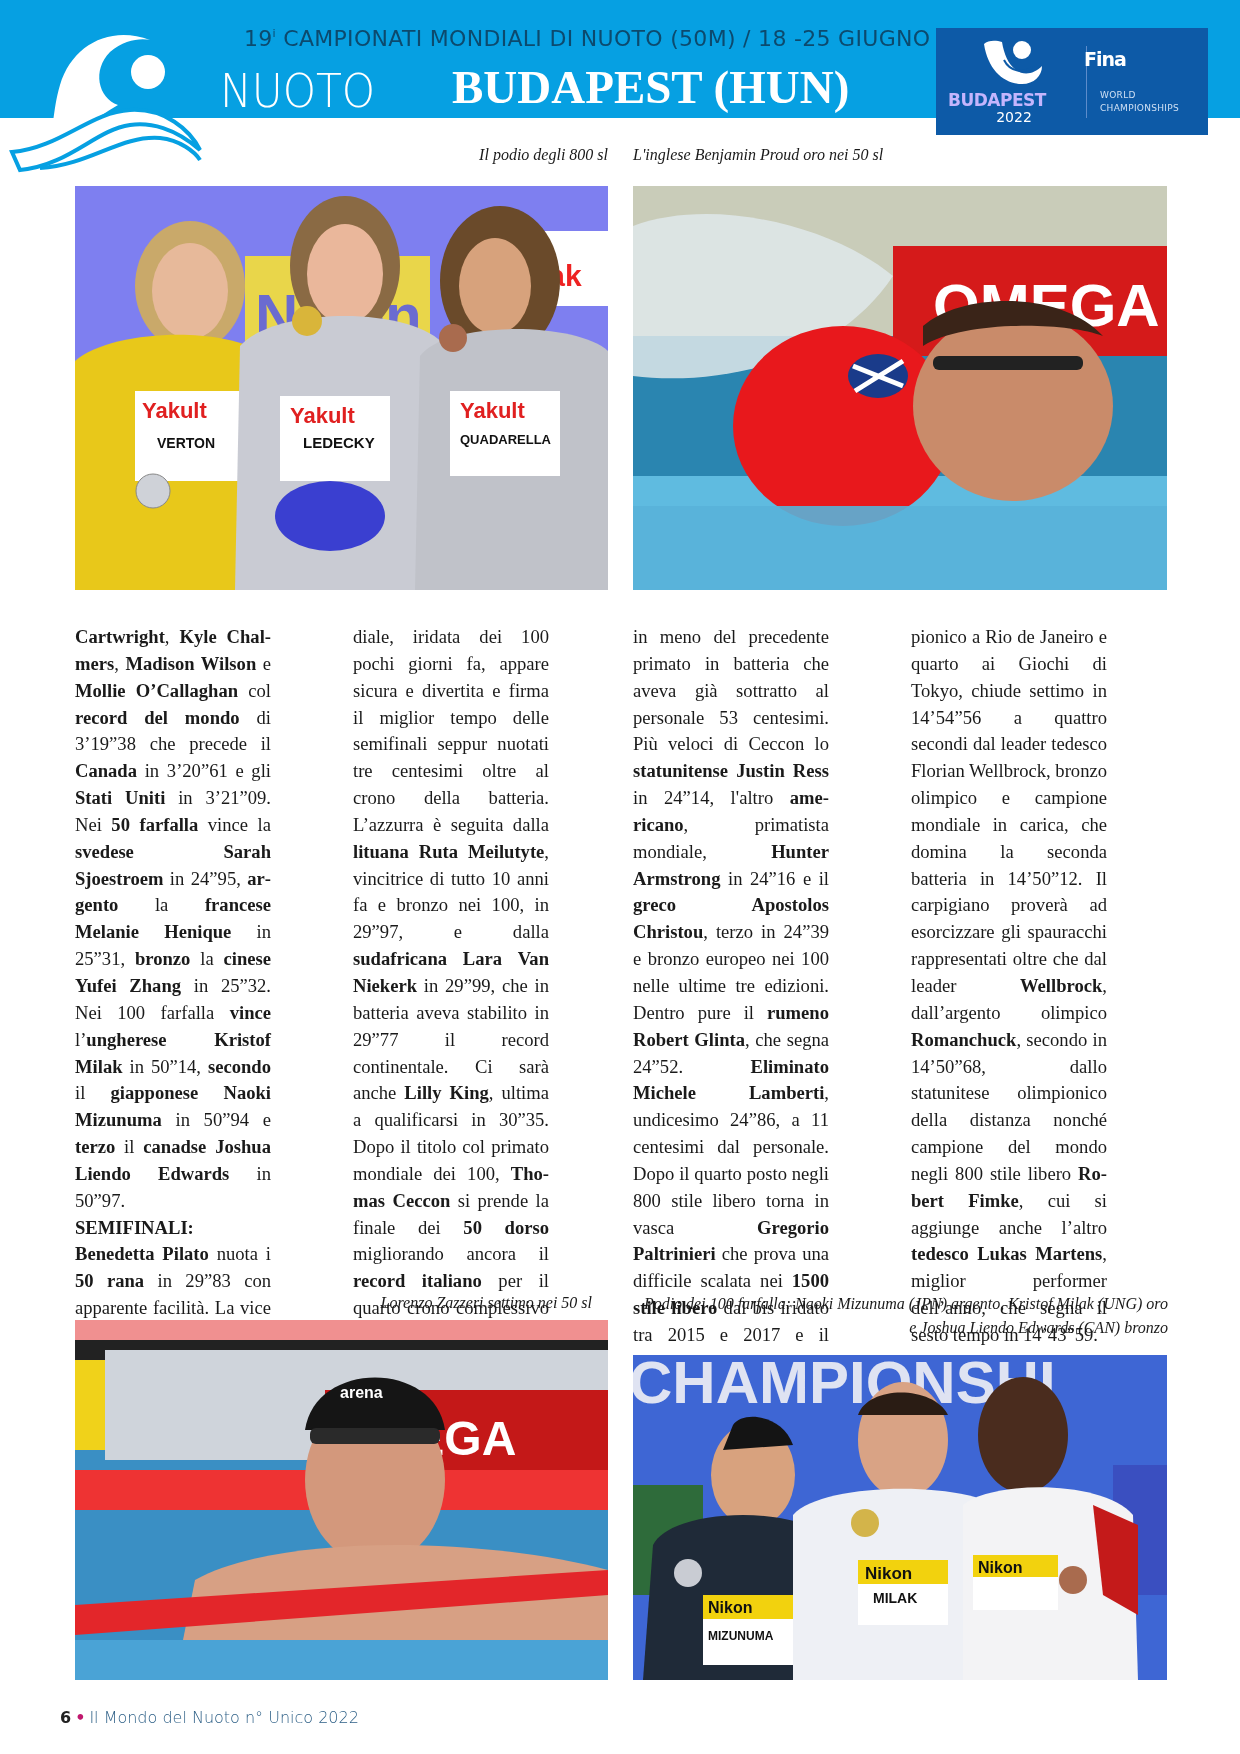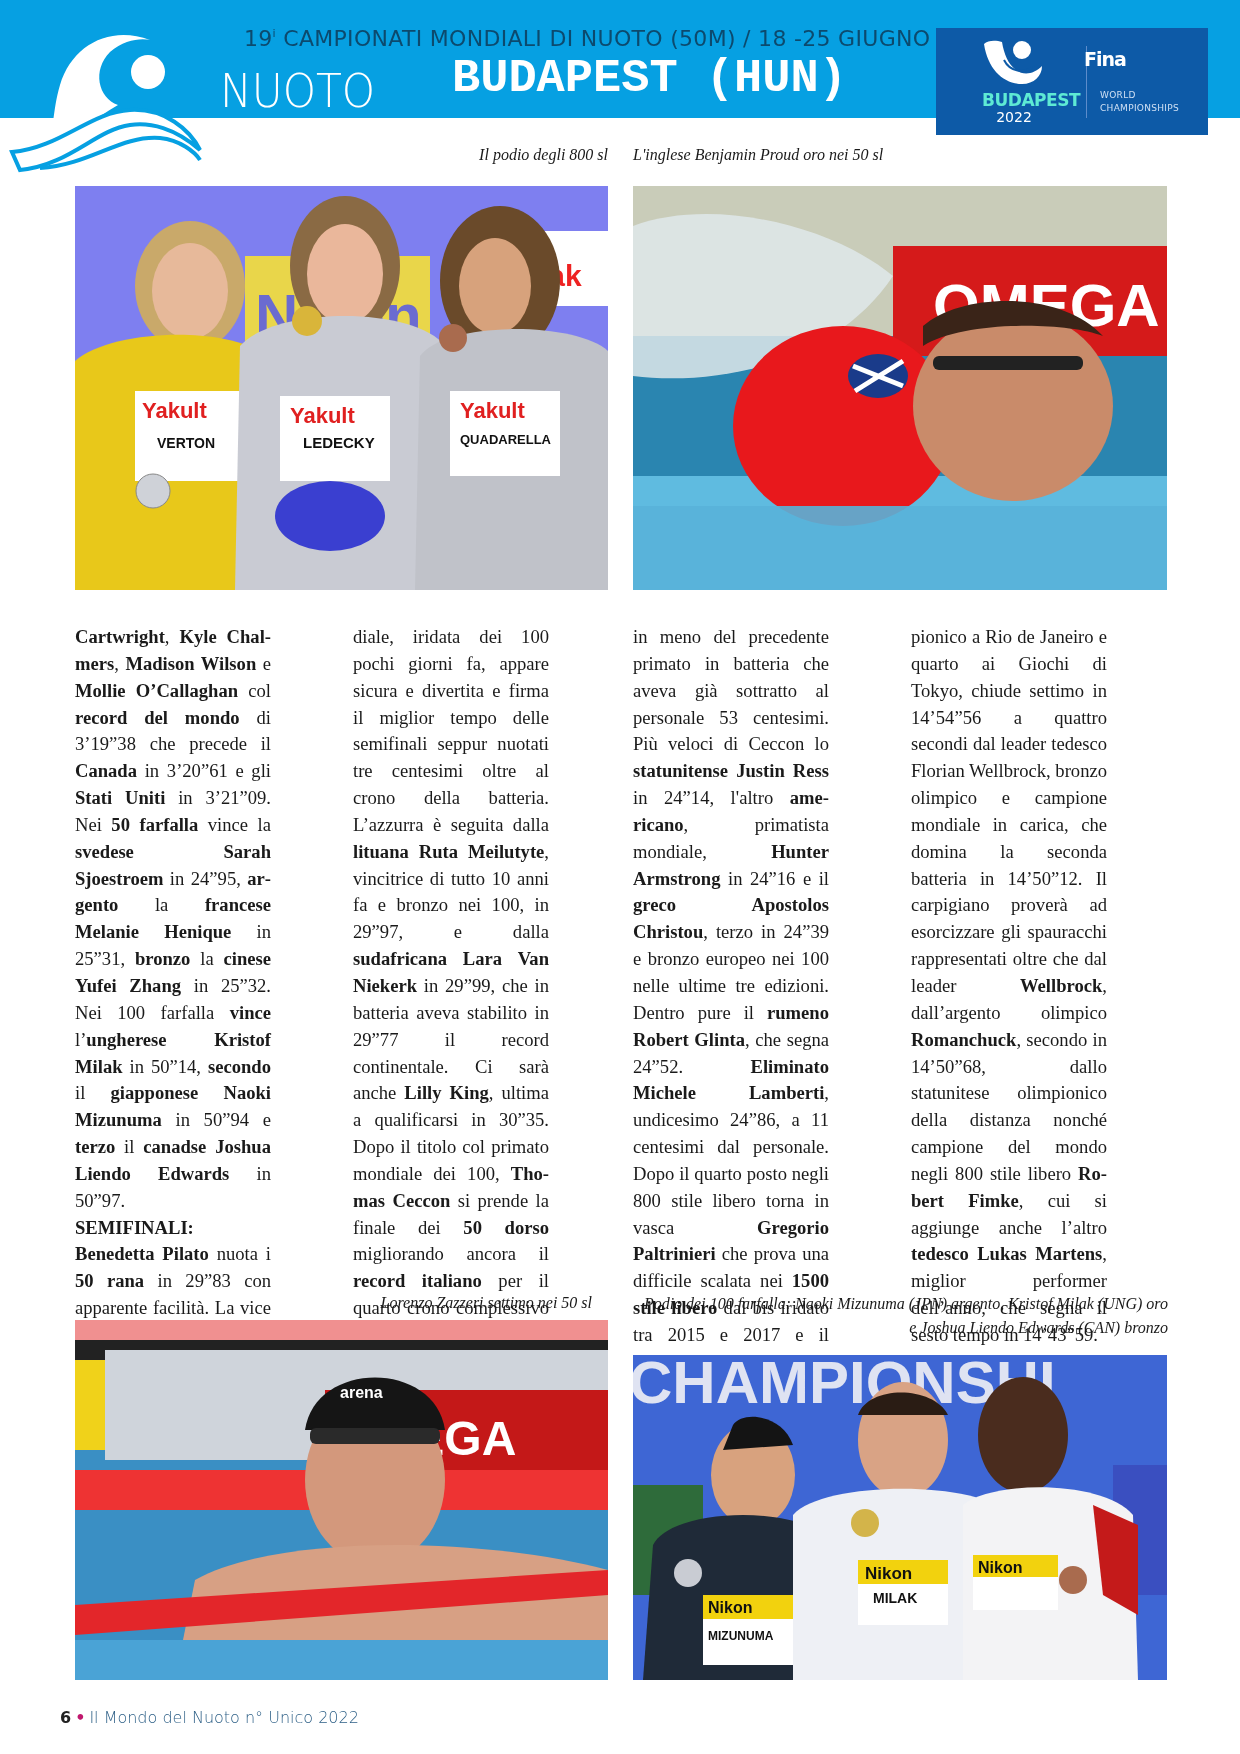--- a/index.html
+++ b/index.html
@@ -6,25 +6,25 @@
   body { width:1240px; height:1754px; position:relative; background:#ffffff; overflow:hidden;
          font-family:"Liberation Serif", "DejaVu Serif", serif; color:#1a1a1a; }
   .band { position:absolute; left:0; top:0; width:1240px; height:118px; background:#06a0e2; }
   .swimmer-logo { position:absolute; left:0; top:0; width:240px; height:175px; }
   .kicker { position:absolute; left:244px; top:26px; width:690px; color:#0c4a6e;
             font-family:"DejaVu Sans", sans-serif; font-weight:400; font-size:22px; letter-spacing:0.3px;
             white-space:nowrap; }
   .kicker sup { font-size:11px; vertical-align:9px; }
   .section { position:absolute; left:220px; top:64px; color:#fff; font-family:"DejaVu Sans", sans-serif;
              font-weight:200; font-size:46px; letter-spacing:0; white-space:nowrap; transform:scaleX(0.92); transform-origin:left; }
-  .city { position:absolute; left:452px; top:52px; color:#fff; font-family:Liberation Mono, monospace;
+  .city { position:absolute; left:452px; top:60px; color:#fff; font-family:Liberation Serif, serif;
           font-weight:bold; font-size:47px; white-space:nowrap; }
   .brand { position:absolute; left:936px; top:28px; width:272px; height:107px; background:#0d5aa7; }
   .brand .sep { position:absolute; left:150px; top:18px; width:1px; height:72px; background:#5d8ccb; }
-  .brand .city-name { position:absolute; left:12px; top:62px; width:132px; text-align:right; color:#5eead4;
+  .brand .city-name { position:absolute; left:12px; top:62px; width:132px; text-align:left; color:#c4b5fd;
                       font-family:"DejaVu Sans", sans-serif; font-weight:bold; font-size:17px; letter-spacing:-0.5px; }
   .brand .year { position:absolute; left:12px; top:81px; width:132px; text-align:center; color:#fff;
                  font-family:"DejaVu Sans", sans-serif; font-weight:normal; font-size:14px; }
   .brand .fina { position:absolute; left:148px; top:20px; color:#fff; font-family:"DejaVu Sans", sans-serif;
                  font-weight:bold; font-size:19px; letter-spacing:-1px; }
   .brand .wc1, .brand .wc2 { position:absolute; left:164px; color:#cfe0f4; font-family:"DejaVu Sans", sans-serif;
                  font-size:9px; letter-spacing:0.3px; }
   .brand .wc1 { top:62px; } .brand .wc2 { top:75px; }
   .brand svg { position:absolute; left:42px; top:8px; }
 

